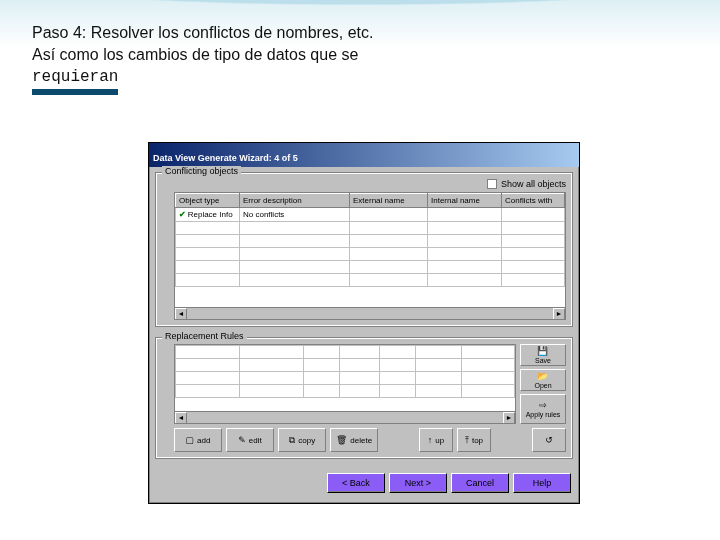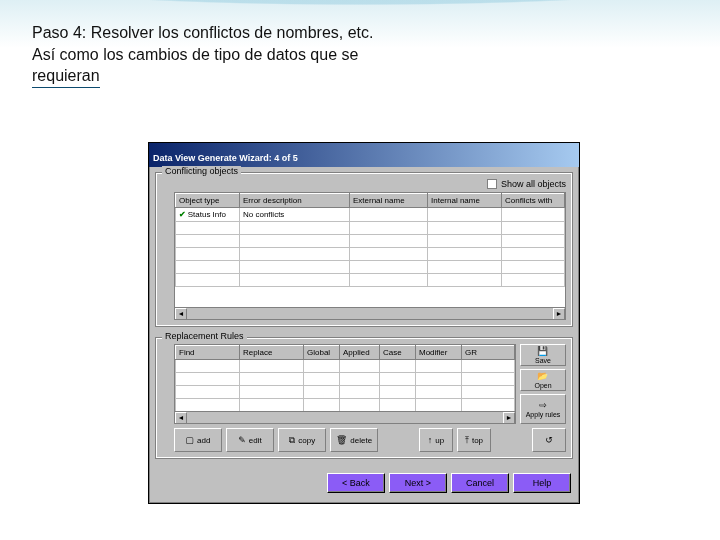--- a/index.html
+++ b/index.html
@@ -20,21 +20,21 @@
     pointer-events:none;
   }
   .slide-text {
     position:absolute;
     top:22px; left:32px; right:32px;
     font-size:16px;
     line-height:1.35;
     color:#111;
     font-family: "Segoe UI", Arial, sans-serif;
   }
-  .underline { border-bottom:1px solid #0c4a6e; display:inline-block; }
+  .underline { border-bottom:6px solid #0c4a6e; display:inline-block;font-family:Liberation Mono, monospace; }
   
   .win {
     position:absolute;
     left:148px; top:142px;
     width:432px; height:362px;
     background:#c0c0c0;
     border:1px solid #000;
     font-family: "MS Sans Serif", Tahoma, sans-serif;
     font-size:9px;
     color:#000;
@@ -182,21 +182,21 @@
             </colgroup>
           <tbody>
               <tr>
             <th>Object type</th>
             <th>Error description</th>
             <th>External name</th>
             <th>Internal name</th>
             <th>Conflicts with</th>
           </tr>
           <tr>
-            <td><span class="check">✔</span><span>Status Info</span></td>
+            <td><span class="check">✔</span><span>Replace Info</span></td>
             <td>No conflicts</td>
             <td></td>
             <td></td>
             <td></td>
           </tr>
           <tr>
                 <td></td>
                 <td></td>
                 <td></td>
                 <td></td>
@@ -249,29 +249,20 @@
               <colgroup>
                 <col style="width:64px">
                   <col style="width:64px">
                   <col style="width:36px">
                 <col style="width:40px">
                   <col style="width:36px">
                   <col style="width:46px">
                   <col>
               </colgroup>
               <tbody>
-                  <tr>
-                <th>Find</th>
-                <th>Replace</th>
-                <th>Global</th>
-                <th>Applied</th>
-                <th>Case</th>
-                <th>Modifier</th>
-                <th>GR</th>
-              </tr>
               <tr>
                     <td></td>
                     <td></td>
                     <td></td>
                     <td></td>
                     <td></td>
                     <td></td>
                     <td></td>
                   </tr>
               <tr>

